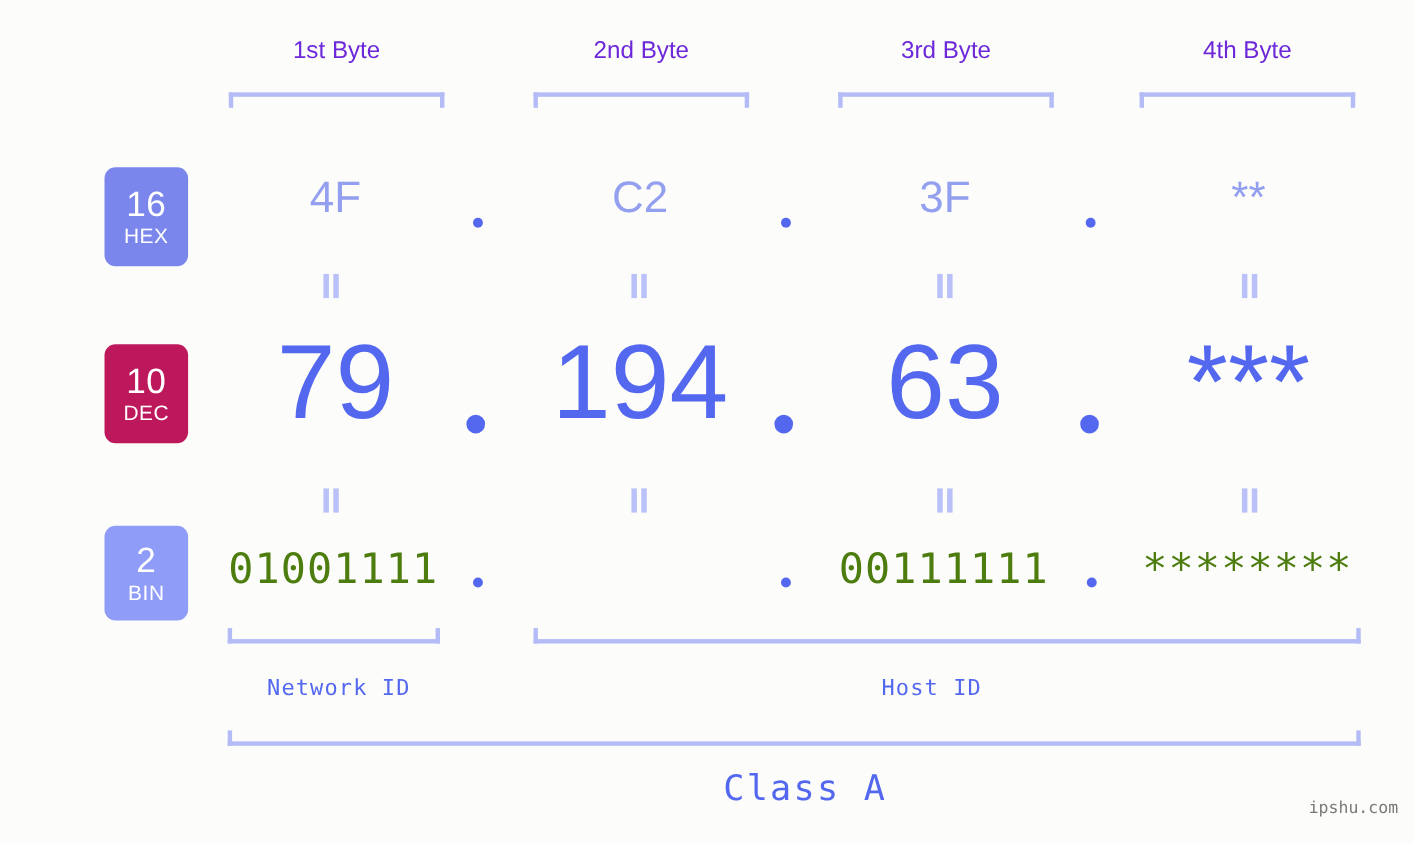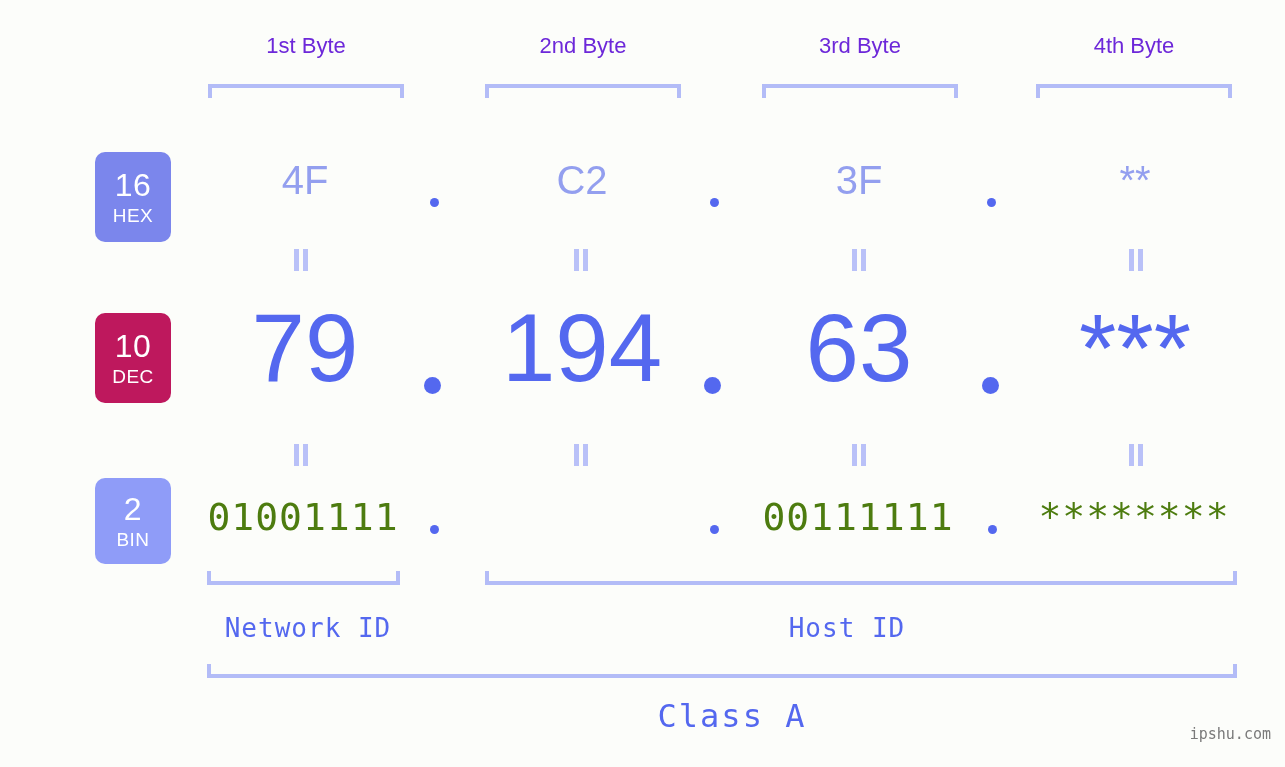--- a/index.html
+++ b/index.html
@@ -125,21 +125,21 @@
     background: #b9c1f8;
     display: block;
   }
   .eqmark i:first-child { left: 1px; }
   .eqmark i:last-child  { left: 10px; }
 
   
   .id-label {
     position: absolute;
     font-family: "DejaVu Sans Mono", monospace;
-    font-size: 26px;
+    font-size: 20px;
     color: #5468ef;
     text-align: center;
     white-space: nowrap;
     letter-spacing: 1px;
   }
   .class-label {
     position: absolute;
     font-family: "DejaVu Sans Mono", monospace;
     font-size: 32px;
     color: #5468ef;

